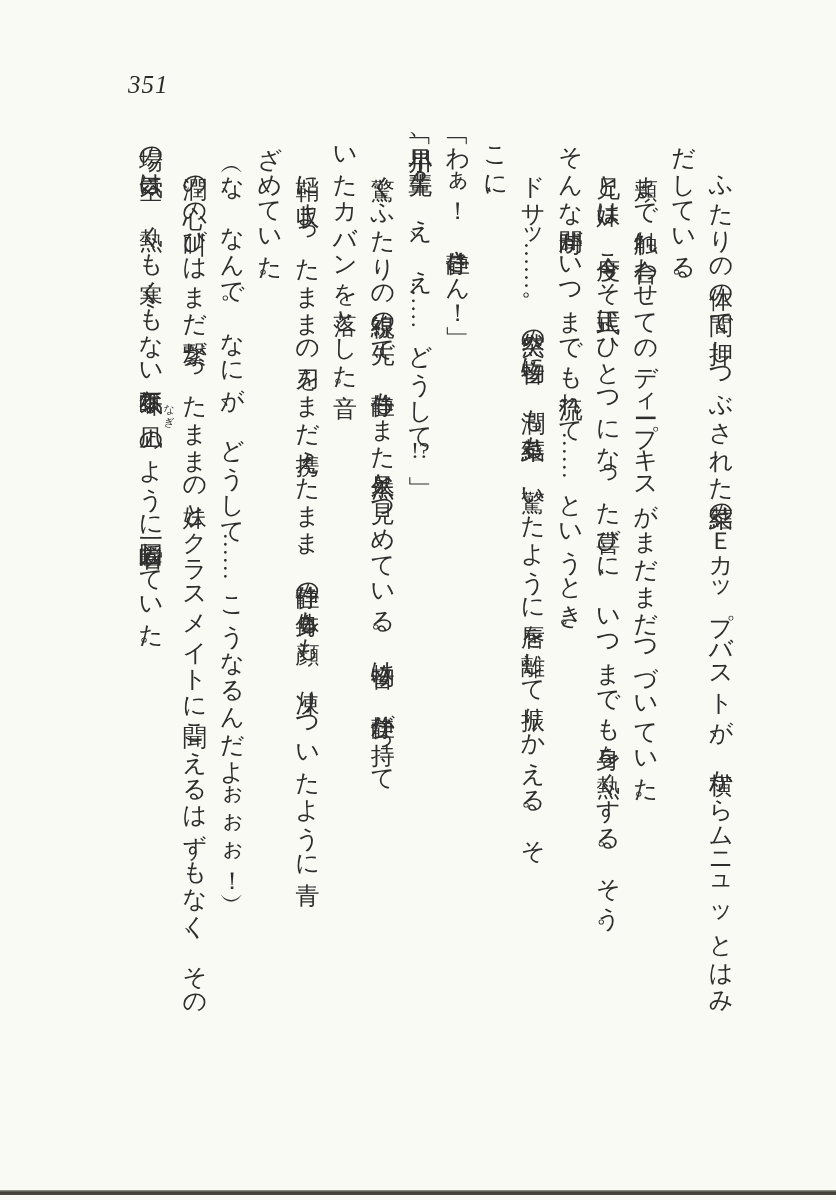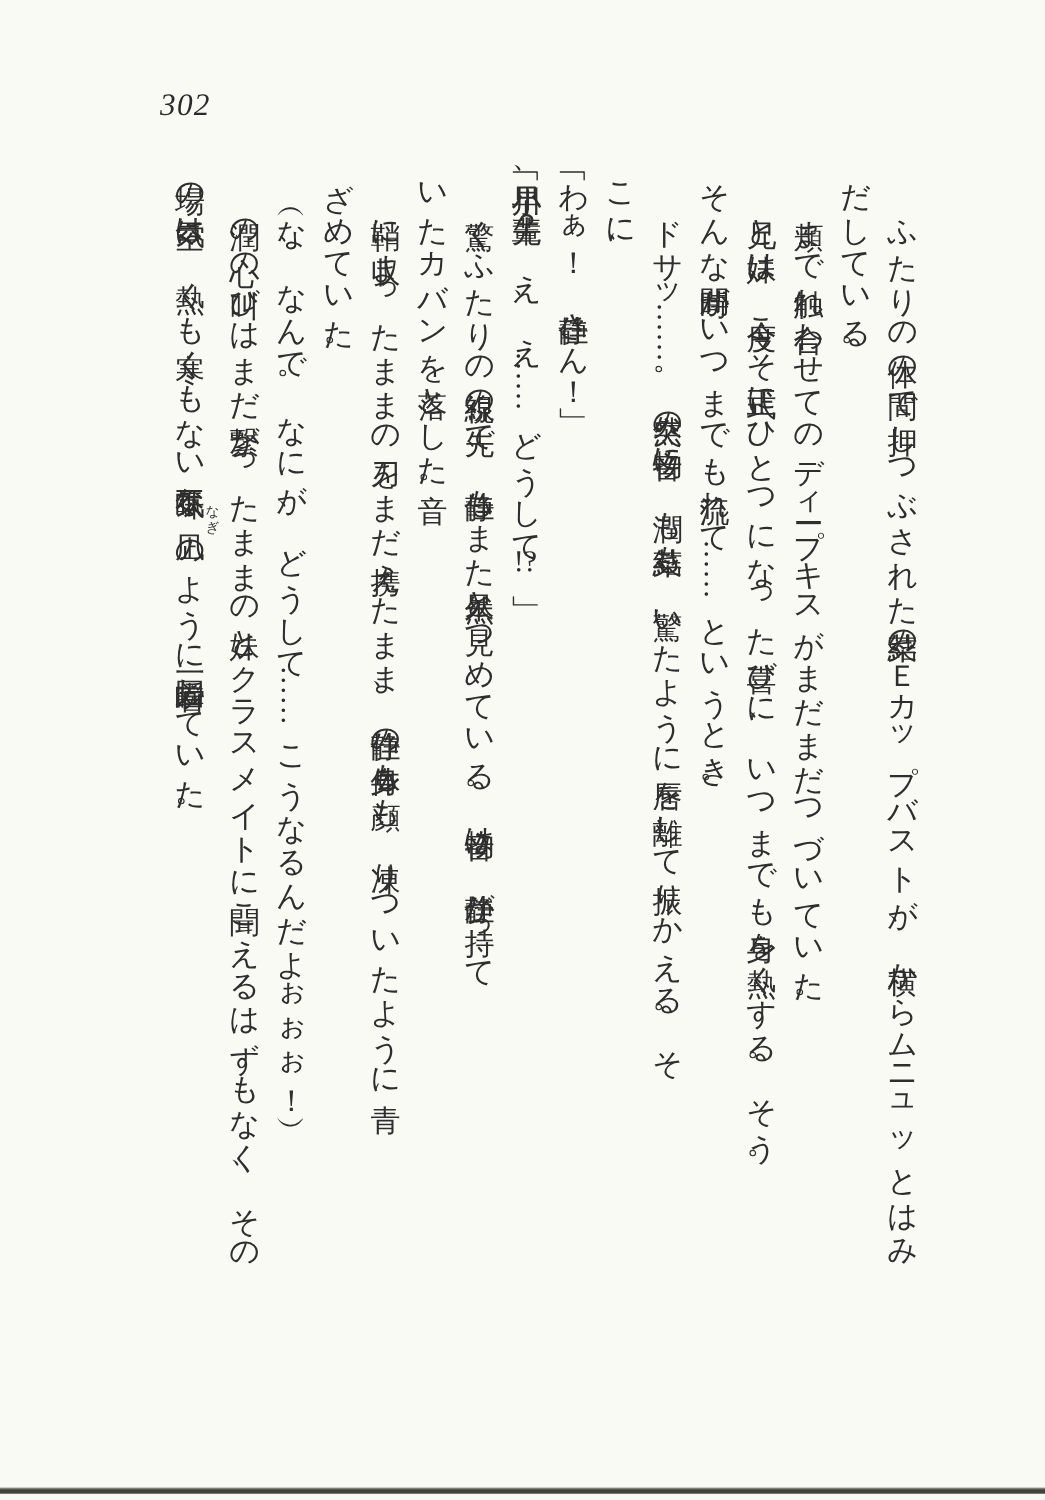--- a/index.html
+++ b/index.html
@@ -62,21 +62,21 @@
     width: 836px;
     height: 5px;
     background: linear-gradient(to bottom, #a3a298 0%, #3e3e37 45%, #4b4a42 100%);
   }
 </style>
 </head>
 <body>
 
 <div class="page">
 
-  <div class="page-number">302</div>
+  <div class="page-number">351</div>
 
   <div class="text-block">
     <p class="col indent">ふたりの体の間で押しつぶされた結菜のＥカップバストが、横からムニュッとはみ</p>
     <p class="col">だしている。</p>
     <p class="col indent">頬まで触れ合わせてのディープキスがまだまだつづいていた。</p>
     <p class="col indent">兄と妹は、今度こそ正式にひとつになった喜びに、いつまでも身を熱くする。そう。</p>
     <p class="col">そんな時間がいつまでも流れて……というとき。</p>
     <p class="col indent">ドサッ……。突然の物音に、潤も結菜も、驚いたように唇を離して振りかえる。そ</p>
     <p class="col">こに、</p>
     <p class="col">「わぁ！　静佳さん！」</p>

